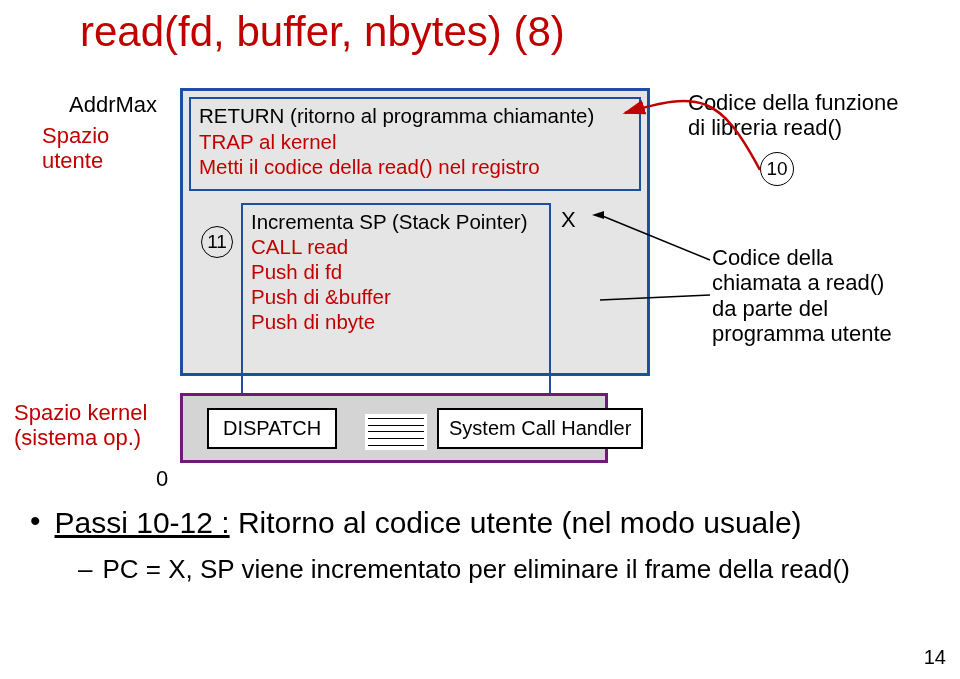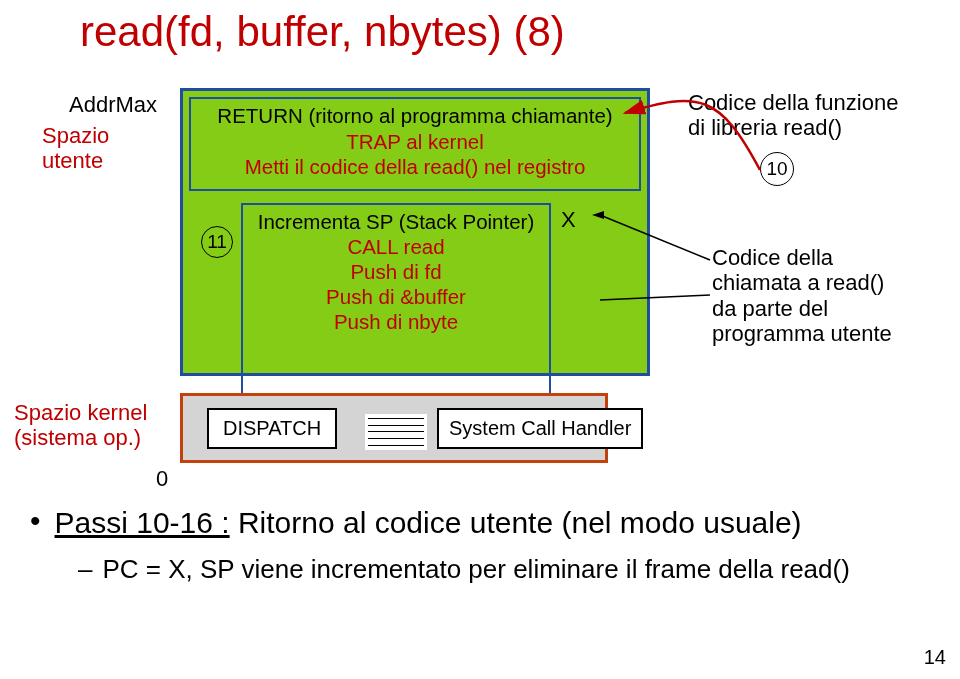--- a/index.html
+++ b/index.html
@@ -28,22 +28,21 @@
   .lbl-spazio-u  { position:absolute; top:123px; left:42px; font-size:22px; color:#c00000; line-height:1.15; }
   .lbl-spazio-k  { position:absolute; top:400px; left:14px; font-size:22px; color:#c00000; line-height:1.15; text-align:left; }
   .lbl-zero      { position:absolute; top:466px; left:156px; font-size:22px; color:#000; }
 
   
   .userbox {
     position:absolute;
     top:88px; left:180px;
     width:470px; height:288px;
     border:3px solid #1f4ea1; 
-    background:#84cc16;
-    text-align:center;
+    background:#e5e5e5;
   }
   .inner-top {
     position:absolute;
     top:6px; left:6px; right:6px;
     height:94px;
     border:2px solid #1f4ea1;
     padding:4px 8px;
     font-size:20.5px;
     line-height:1.25;
   }
@@ -75,21 +74,21 @@
     top:116px; left:378px;
     font-size:22px;
     color:#000;
   }
   
   .kernelbox {
     position:absolute;
     top:393px; left:180px;
     width:428px; height:70px;
     background:#d4d4d4;
-    border:3px solid #c2410c;
+    border:3px solid #701a75;
   }
   .dispatch {
     position:absolute;
     top:12px; left:24px;
     background:#fff;
     border:2px solid #000;
     padding:7px 14px;
     font-size:20px;
   }
   .hatch {
@@ -228,21 +227,21 @@
 
     <line x1="600" y1="300" x2="710" y2="295" stroke="#000" stroke-width="1.5"></line>
 
     <path d="M592,215 L604,211 L604,219 Z" fill="#000"></path>
   </svg>
 
   <div class="bullets">
     <div class="b1">
       <span class="dot">•</span>
       <span class="txt">
-        <span class="u">Passi 10-16 :</span><span> Ritorno al codice utente (nel modo usuale)</span>
+        <span class="u">Passi 10-12 :</span><span> Ritorno al codice utente (nel modo usuale)</span>
       </span>
     </div>
     <div class="b2">
       <span>–</span>
       <span>PC = X, SP viene incrementato per eliminare il frame della read()</span>
     </div>
   </div>
 
   <div class="pagenum">14</div>
 

